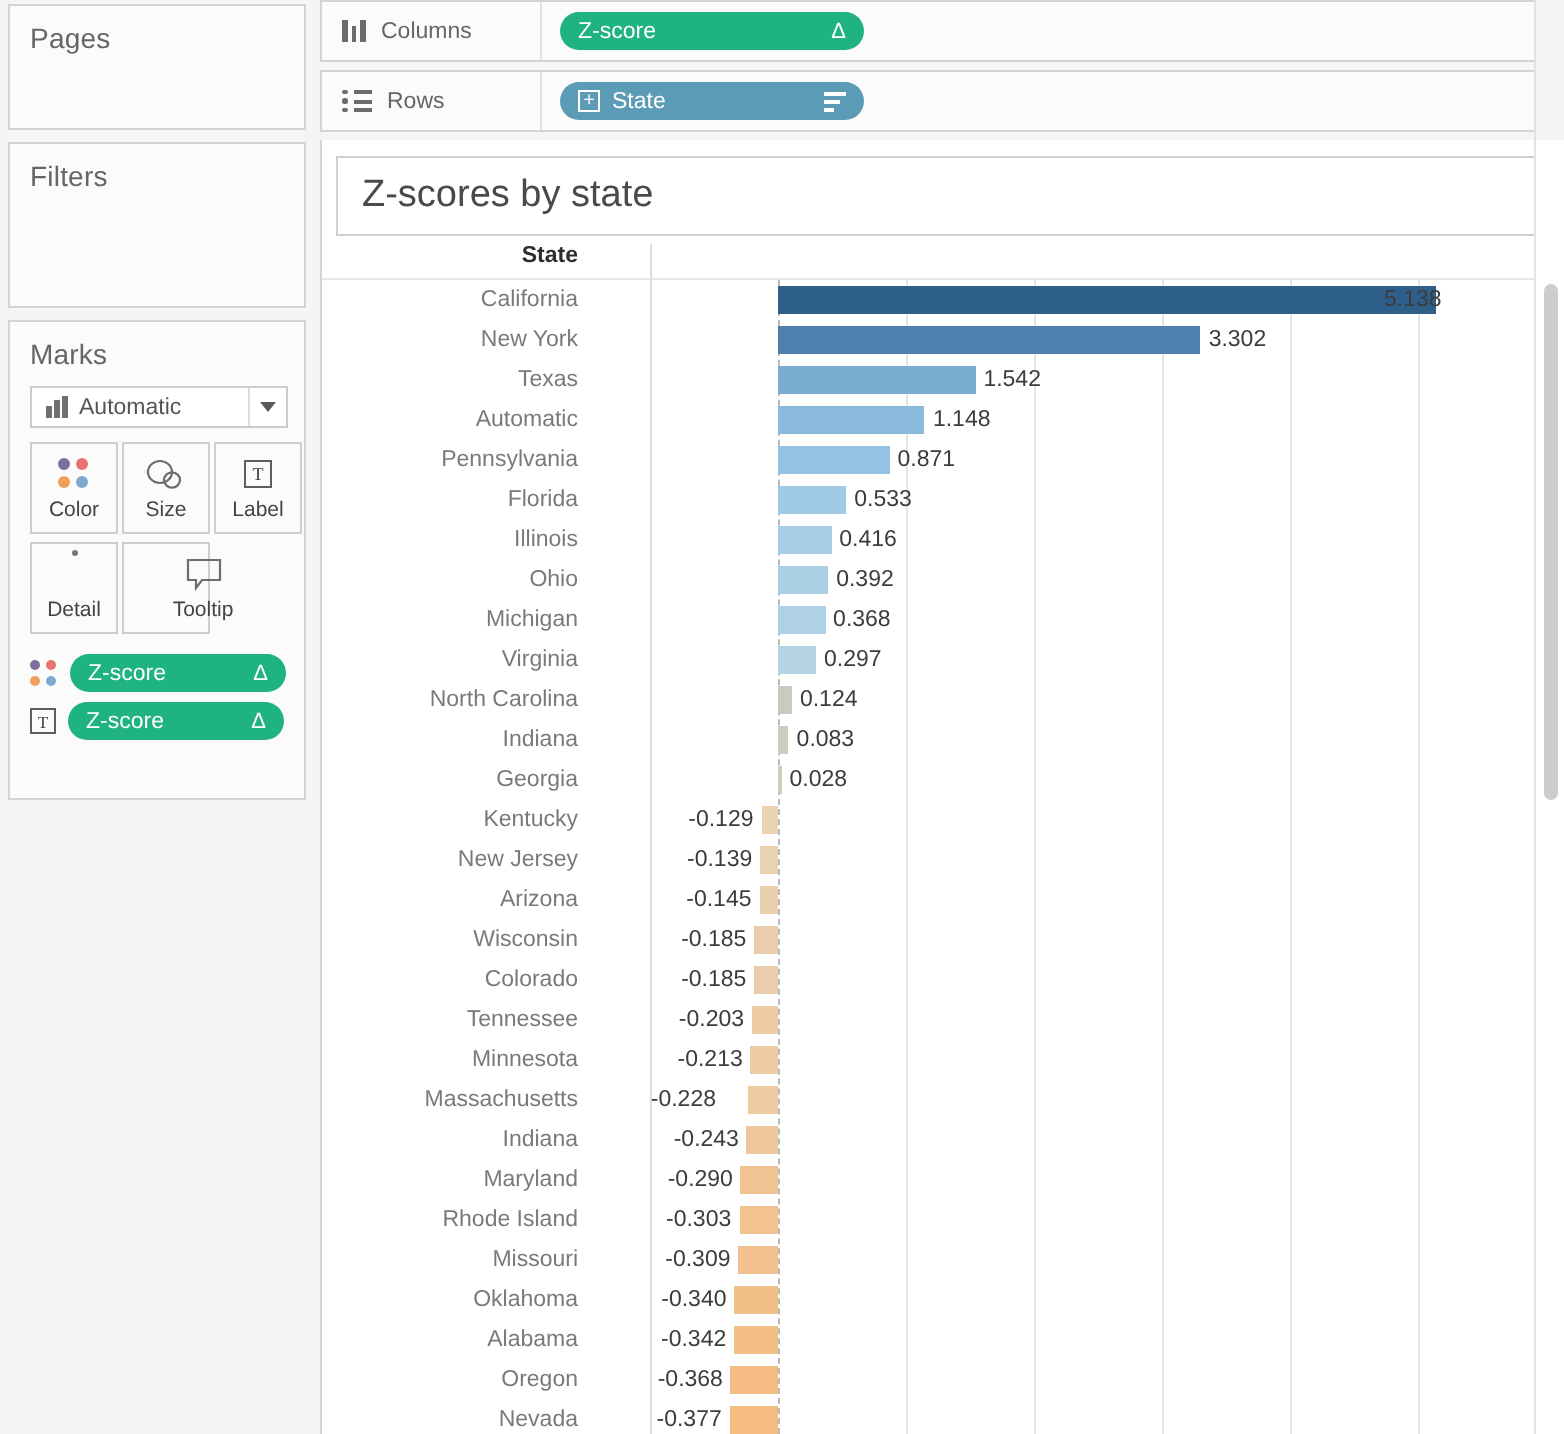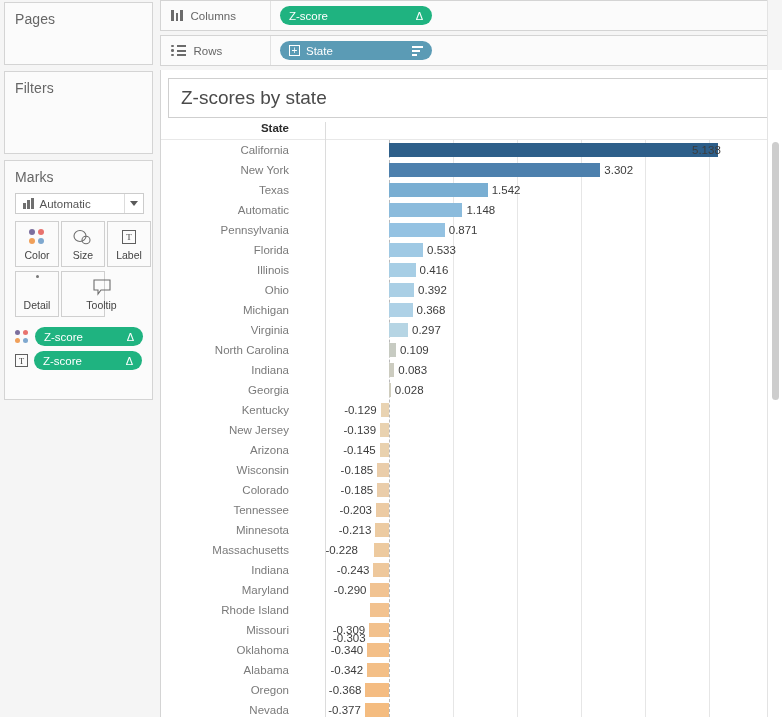--- a/index.html
+++ b/index.html
@@ -495,21 +495,21 @@
               <span class="val" style="left: 255.552px;">0.368</span>
             </div>
             <div class="row">
               <span class="lbl">Virginia</span>
               <span class="bar" style="background: rgb(182, 213, 228); width: 19.008px; left: 228px;"></span>
               <span class="val" style="left: 251.008px;">0.297</span>
             </div>
             <div class="row">
               <span class="lbl">North Carolina</span>
               <span class="bar" style="background: rgb(199, 203, 194); width: 6.976px; left: 228px;"></span>
-              <span class="val" style="left: 238.976px;">0.109</span>
+              <span class="val" style="left: 238.976px;">0.124</span>
             </div>
             <div class="row">
               <span class="lbl">Indiana</span>
               <span class="bar" style="background: rgb(204, 204, 192); width: 5.312px; left: 228px;"></span>
               <span class="val" style="left: 237.312px;">0.083</span>
             </div>
             <div class="row">
               <span class="lbl">Georgia</span>
               <span class="bar" style="background: rgb(207, 205, 190); width: 1.792px; left: 228px;"></span>
               <span class="val" style="left: 233.792px;">0.028</span>
@@ -560,21 +560,21 @@
               <span class="val" style="right: 413.552px;">-0.243</span>
             </div>
             <div class="row">
               <span class="lbl">Maryland</span>
               <span class="bar" style="background: rgb(241, 195, 146); width: 18.56px; left: 209.44px;"></span>
               <span class="val" style="right: 416.56px;">-0.290</span>
             </div>
             <div class="row">
               <span class="lbl">Rhode Island</span>
               <span class="bar" style="background: rgb(242, 194, 143); width: 19.392px; left: 208.608px;"></span>
-              <span class="val" style="right: 417.392px; margin-top: 28px;">-0.303</span>
+              <span class="val" style="right: 417.392px;">-0.303</span>
             </div>
             <div class="row">
               <span class="lbl">Missouri</span>
               <span class="bar" style="background: rgb(242, 193, 141); width: 19.776px; left: 208.224px;"></span>
               <span class="val" style="right: 417.776px;">-0.309</span>
             </div>
             <div class="row">
               <span class="lbl">Oklahoma</span>
               <span class="bar" style="background: rgb(243, 191, 136); width: 21.76px; left: 206.24px;"></span>
               <span class="val" style="right: 419.76px;">-0.340</span>

